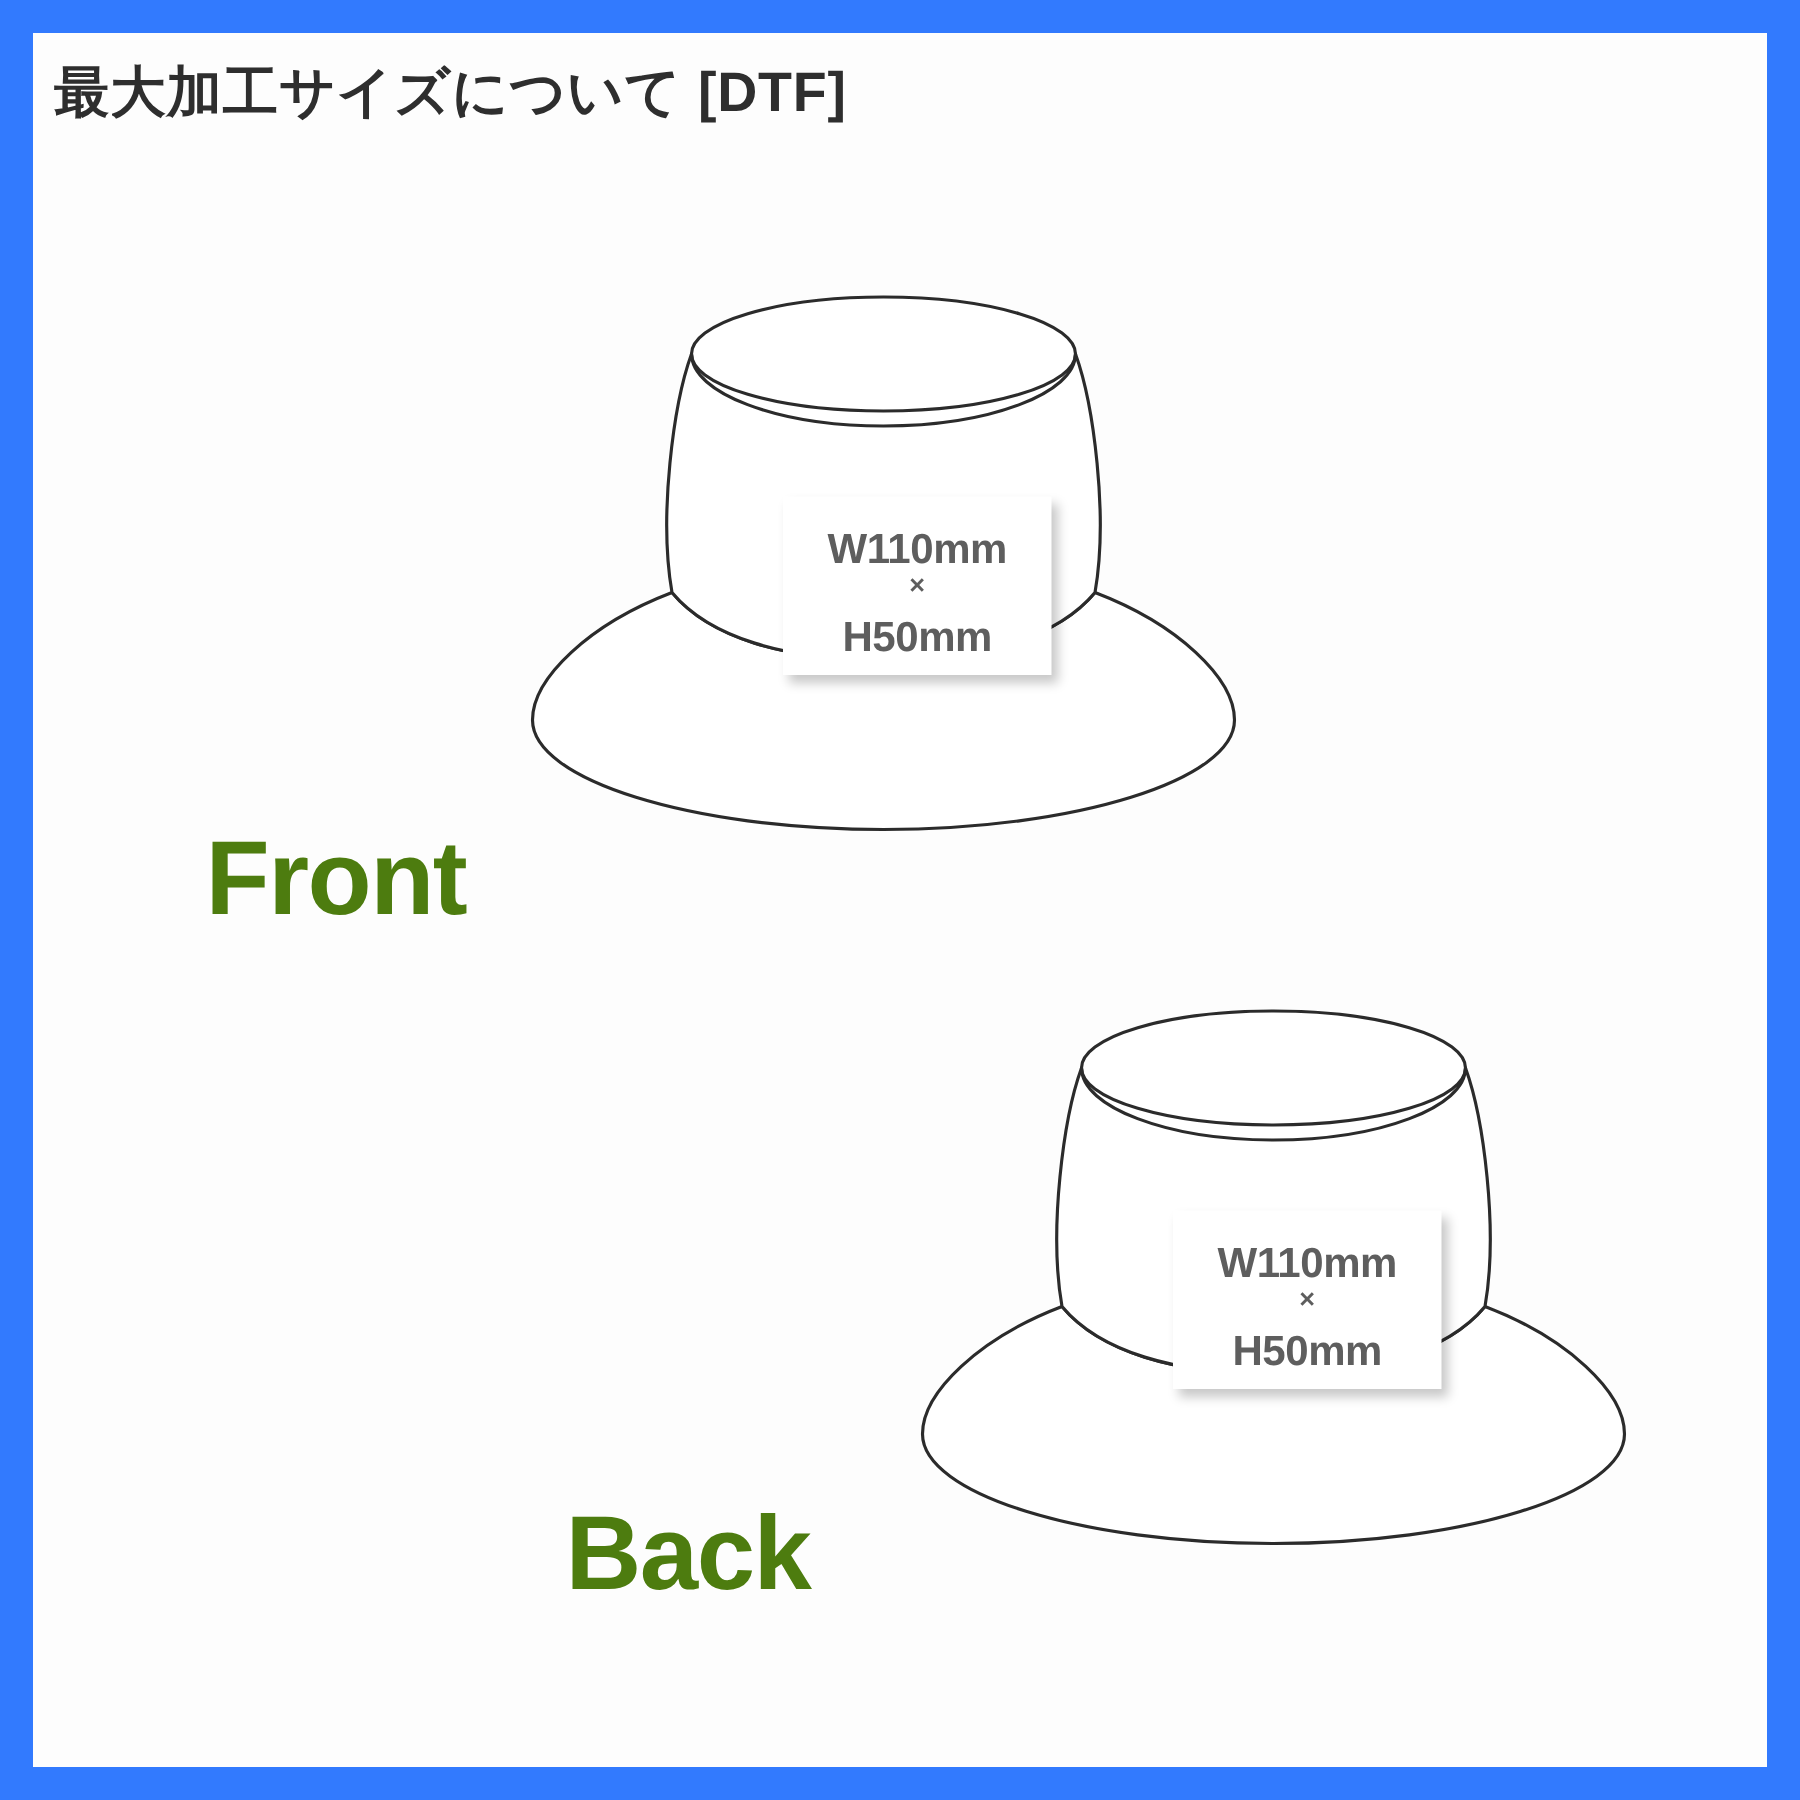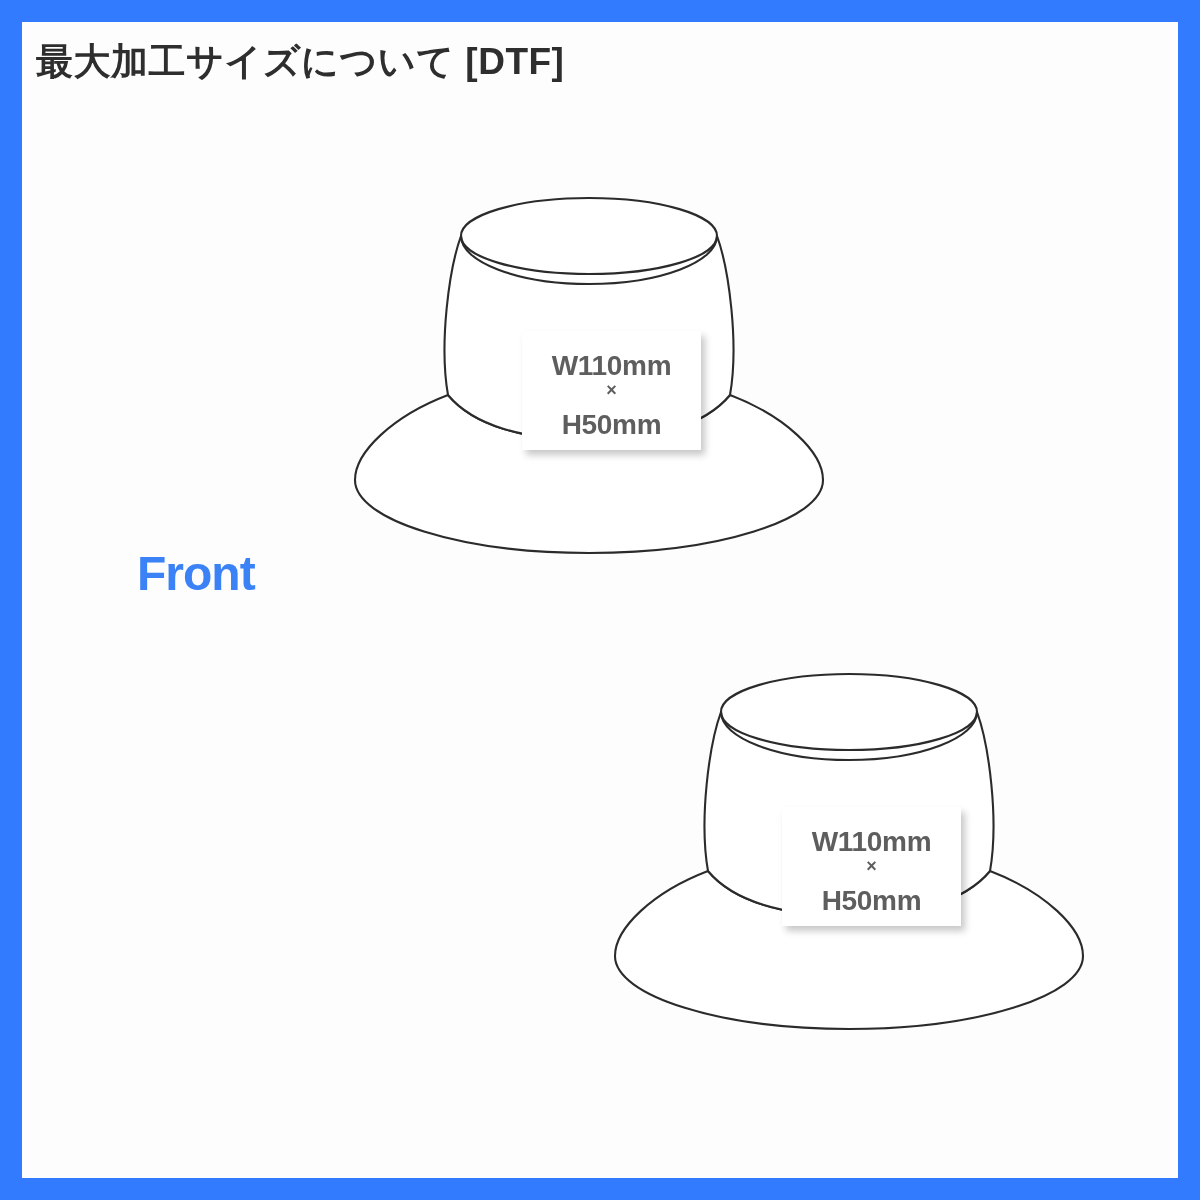--- a/index.html
+++ b/index.html
@@ -82,23 +82,23 @@
     margin: 1px 0 0 0;
     letter-spacing: 0;
   }
 
   .label-front { left: 500px; top: 309px; width: 179px; }
   .label-back  { left: 760px; top: 785px; width: 179px; }
 
   
   .view-caption {
     position: absolute;
-    font-size: 48px;
+    font-size: 70px;
     font-weight: bold;
-    color: #3b82f6;
+    color: #4d7c0f;
     letter-spacing: -1px;
     line-height: 1;
   }
   .caption-front { left: 115px; top: 528px; }
   .caption-back  { left: 355px; top: 978px; }
 </style>
 </head>
 <body>
 
 <div class="page">
@@ -161,15 +161,16 @@
         </g>
       </svg>
     </div>
 
     <div class="size-label label-back">
       <span class="dim">W110mm</span>
       <span class="times">×</span>
       <span class="dim">H50mm</span>
     </div>
 
+    <div class="view-caption caption-back">Back</div>
 
   </div>
 </div>
 
 </body></html>

